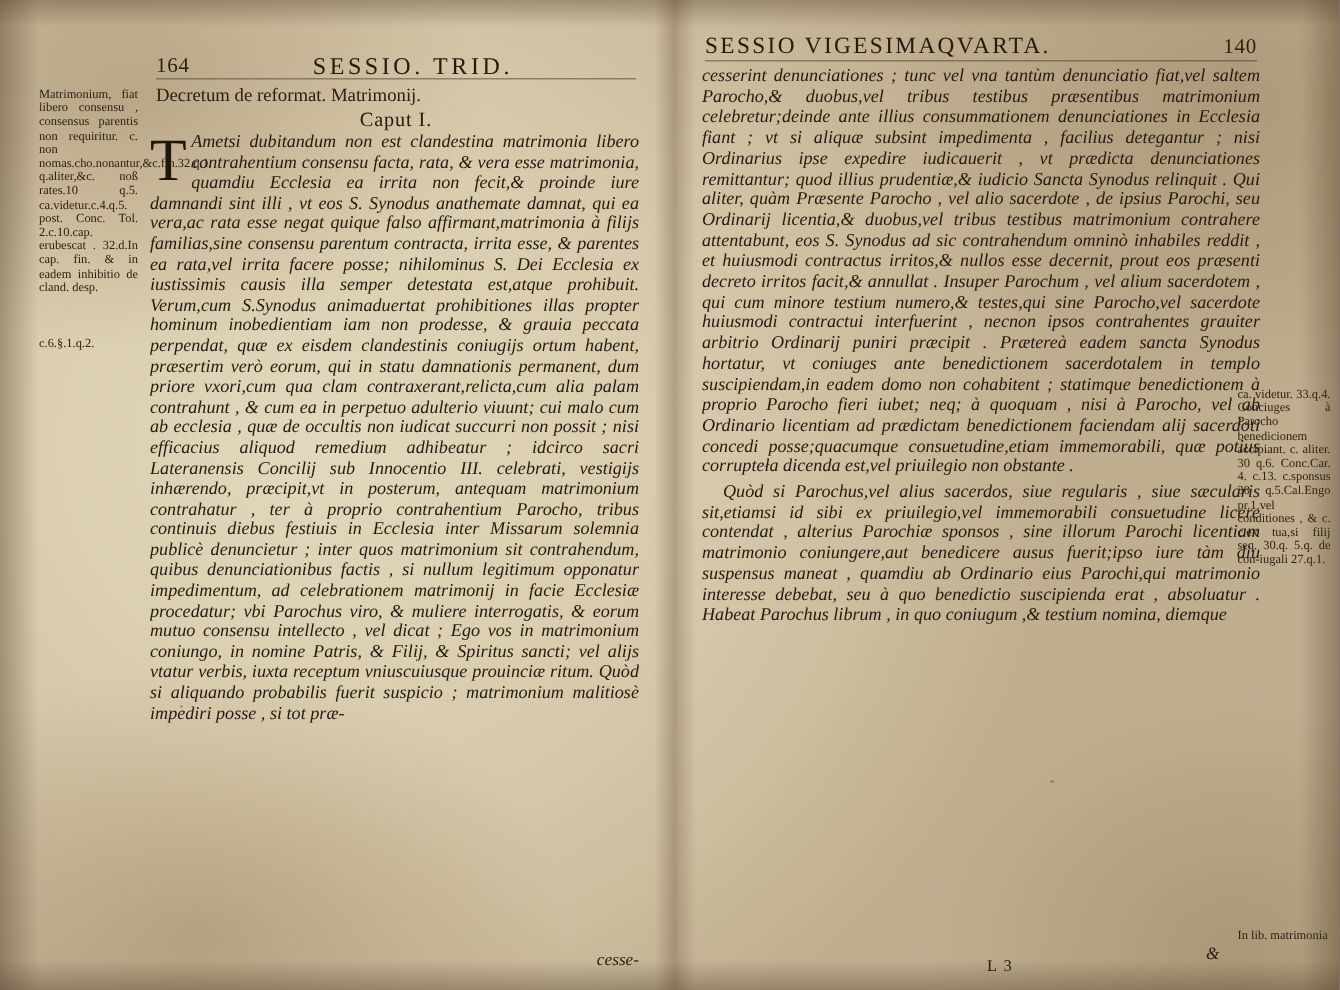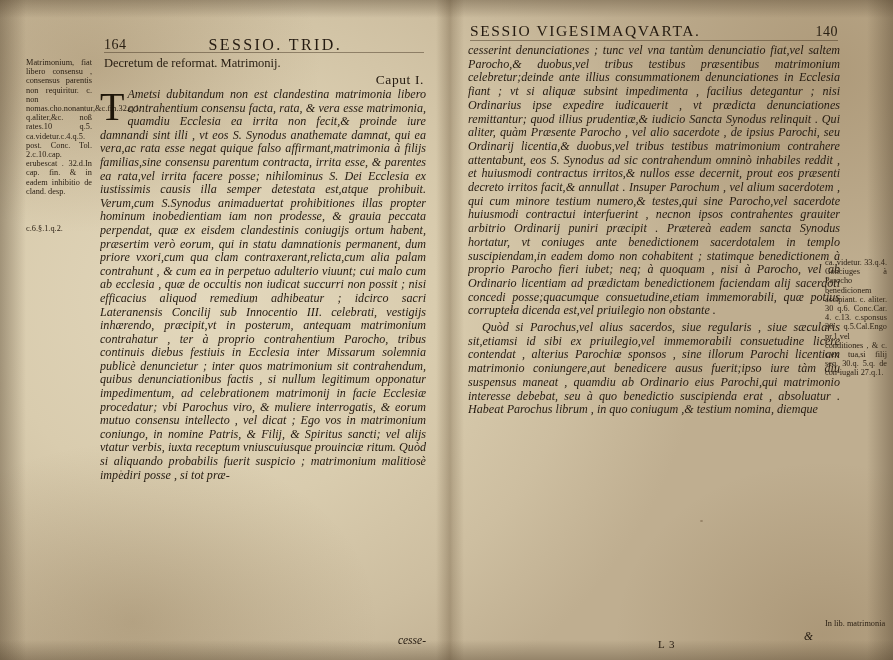--- a/index.html
+++ b/index.html
@@ -93,21 +93,21 @@
     font-size: 16px; letter-spacing: 2.4px; color: #241a10;
     font-family: "Liberation Serif", serif;
   }
   .subhead-left {
     position: absolute; left: 104px; top: 56px; width: 320px;
     text-align: left; font-size: 12.5px; color: #2a2014;
     font-style: normal;
   }
   .caput {
     position: absolute; left: 104px; top: 72px; width: 320px;
-    text-align: right; font-size: 13.5px; color: #241a10;
+    text-align: center; font-size: 13.5px; color: #241a10;
     letter-spacing: 0.6px;
   }
   .rule-left {
     position: absolute; left: 104px; top: 52px; width: 320px;
     border-top: 1px solid rgba(60,44,26,0.45);
   }
 
   .body-left {
     position: absolute;
     left: 100px; top: 88px; width: 326px; height: 545px;

